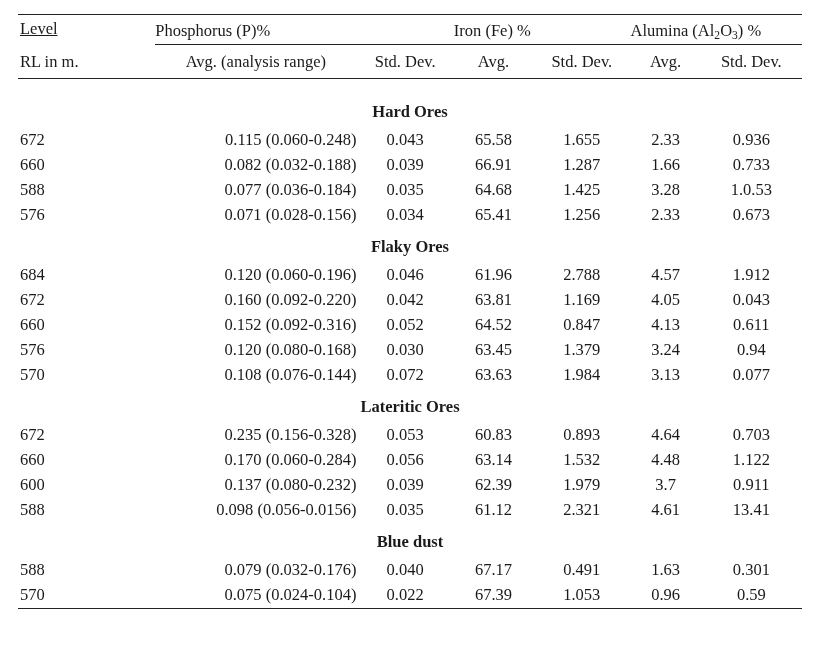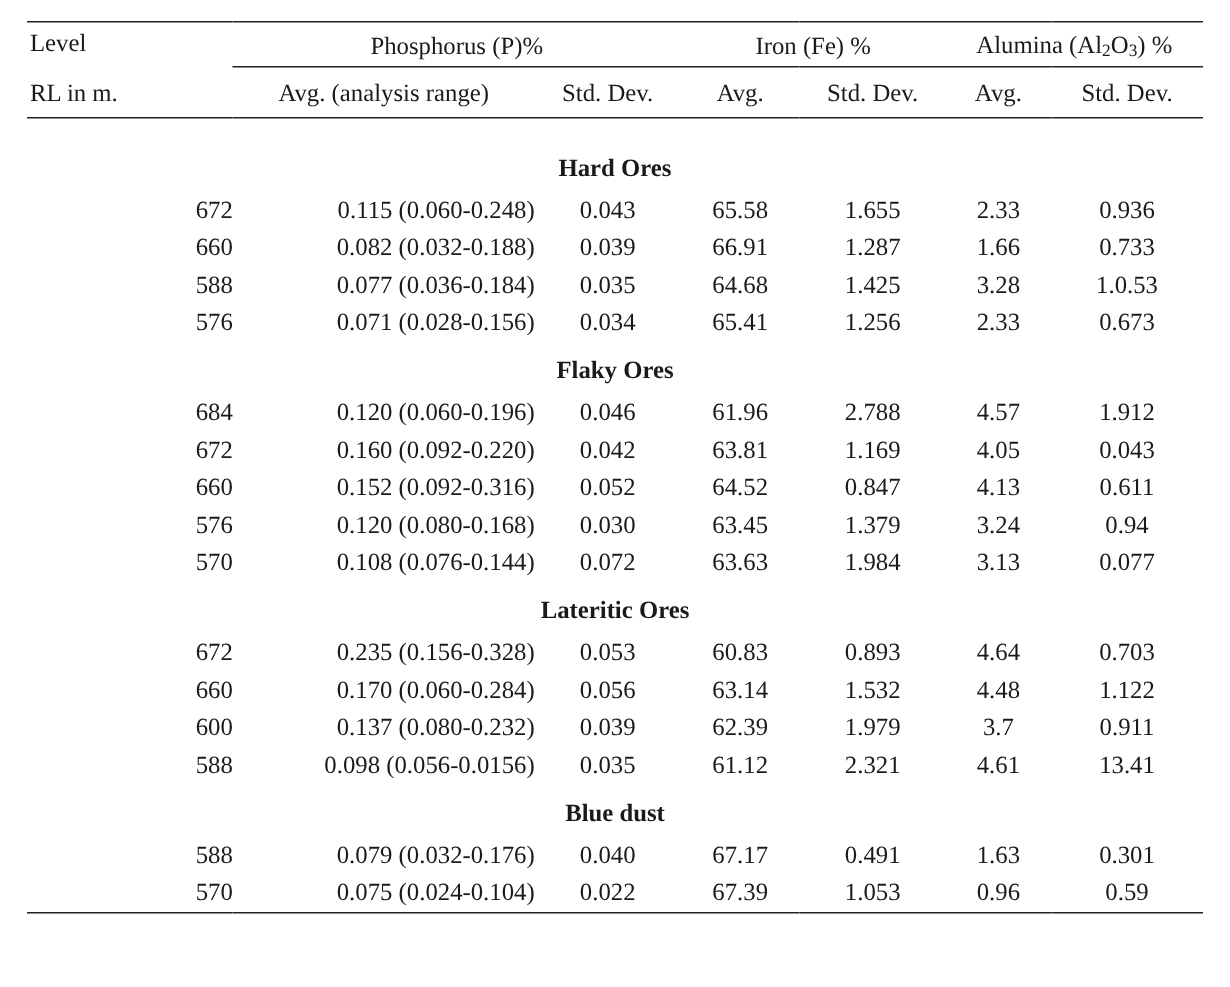--- a/index.html
+++ b/index.html
@@ -38,27 +38,28 @@
   .rule-top td {
     border-top: 1.6px solid #222;
   }
   .rule-bottom td {
     border-bottom: 1.6px solid #222;
   }
 
   
   tr.group-head td {
     padding: 4px 0 5px 0;
-    text-align: center;
+    text-align: left;
     vertical-align: bottom;
     font-size: 16.5px;
   }
   tr.group-head td.lvl {
     text-align: left;
     padding-left: 2px;
+    text-decoration: underline;
   }
   td.span-underline {
     border-bottom: 1.1px solid #222;
     padding-bottom: 3px !important;
   }
 
   
   tr.sub-head td {
     padding: 7px 0 6px 0;
     text-align: center;
@@ -82,21 +83,21 @@
   }
 
   
   tr.data-row td {
     padding: 2.5px 0;
     text-align: center;
     font-size: 16.5px;
     white-space: nowrap;
   }
   tr.data-row td.lvl {
-    text-align: right;
+    text-align: left;
     padding-left: 2px;
   }
   tr.data-row td.pavg {
     text-align: right;
   }
   sub {
     font-size: 70%;
     vertical-align: -0.22em;
   }
   .hdr-unit { white-space: nowrap; }

